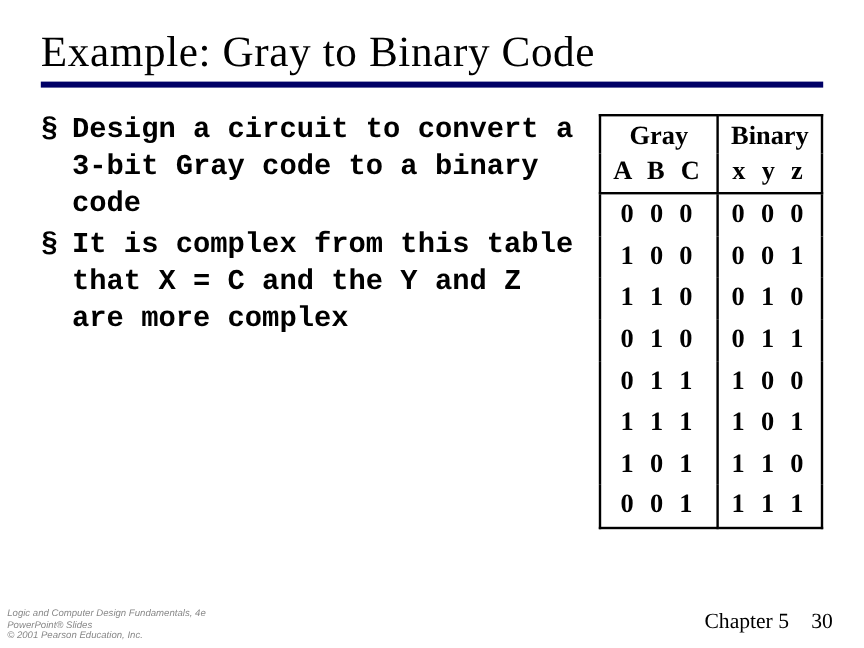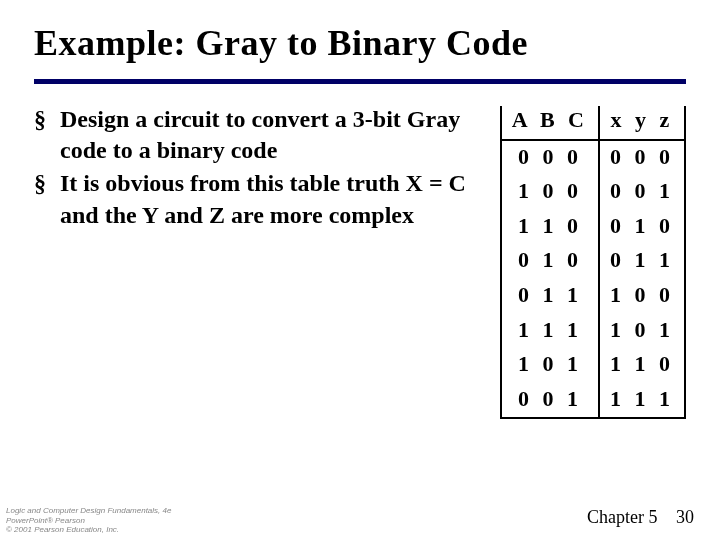--- a/index.html
+++ b/index.html
@@ -10,22 +10,22 @@
     font-family: "Times New Roman", Times, serif;
     color: #000;
     position: relative;
     overflow: hidden;
   }
   .slide {
     padding: 22px 34px 0 34px;
   }
   .title {
     font-size: 36px;
-    font-weight: bold;
-    margin-bottom: 15px;
+    font-weight: normal;
+    margin-bottom: 4px;
     letter-spacing: 0.5px;
   }
   .rule {
     height: 5px;
     background: #000066;
     margin-bottom: 20px;
   }
   .content {
     display: flex;
     align-items: flex-start;
@@ -35,20 +35,21 @@
     flex: 1;
     font-size: 24px;
     font-weight: bold;
     line-height: 1.3;
   }
   .bullets li {
     list-style: none;
     position: relative;
     padding-left: 26px;
     margin-bottom: 2px;
+    font-family: Liberation Mono, monospace;
   }
   .bullets li::before {
     content: "§";
     position: absolute;
     left: 0;
     top: 0;
     font-weight: bold;
   }
   .truth-table {
     border-collapse: collapse;
@@ -92,25 +93,29 @@
 </head>
 <body>
 
 <div class="slide">
   <h1 class="title">Example:  Gray to Binary Code</h1>
   <div class="rule"></div>
 
   <div class="content">
     <ul class="bullets">
       <li>Design a circuit to convert a 3-bit Gray code to a binary code</li>
-      <li>It is obvious from this table truth X = C and the Y and Z are more complex</li>
+      <li>It is complex from this table that X = C and the Y and Z are more complex</li>
     </ul>
 
     <table class="truth-table">
       <tbody>
+          <tr class="hdr-row">
+        <td>Gray</td>
+        <td>Binary</td>
+      </tr>
       <tr class="sub-row">
         <td>A B C</td>
         <td>x y z</td>
       </tr>
       <tr class="data-row">
         <td>0 0 0</td>
         <td>0 0 0</td>
       </tr>
       <tr class="data-row">
         <td>1 0 0</td>
@@ -140,20 +145,20 @@
         <td>0 0 1</td>
         <td>1 1 1</td>
       </tr>
     </tbody>
       </table>
   </div>
 </div>
 
 <div class="footer-left">
   <div>Logic and Computer Design Fundamentals, 4e</div>
-  <div>PowerPoint® Pearson</div>
+  <div>PowerPoint® Slides</div>
   <div>© 2001 Pearson Education, Inc.</div>
 </div>
 
 <div class="footer-right">
   <span>Chapter 5</span>
   <span class="pg">30</span>
 </div>
 
 </body></html>

